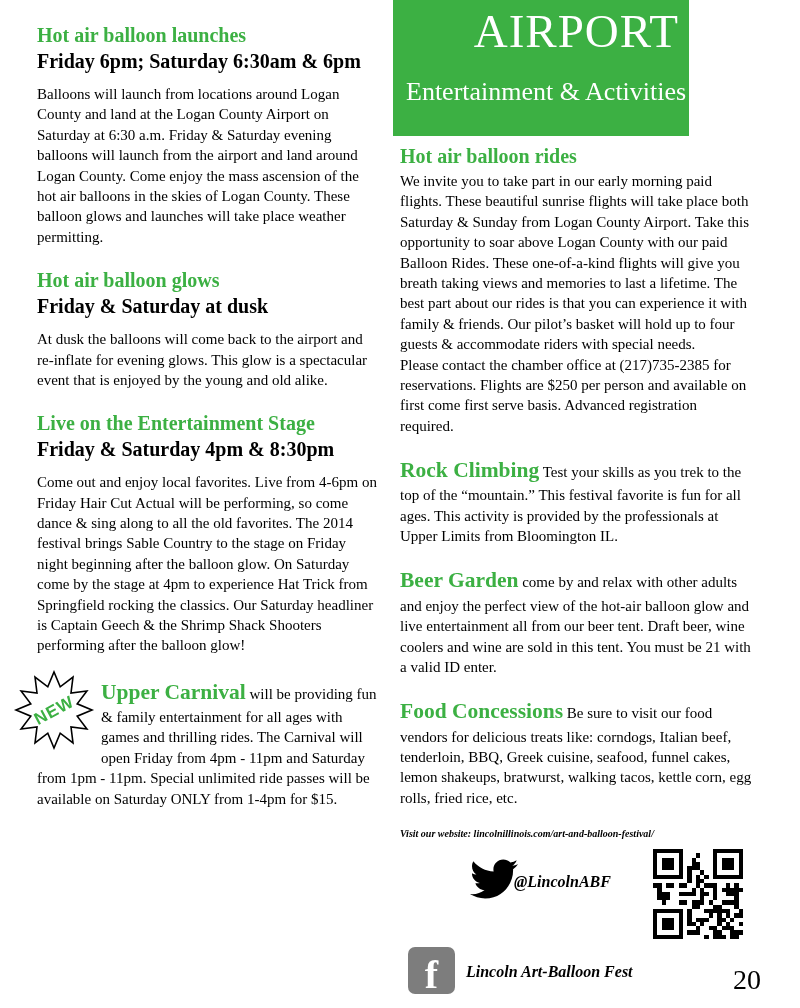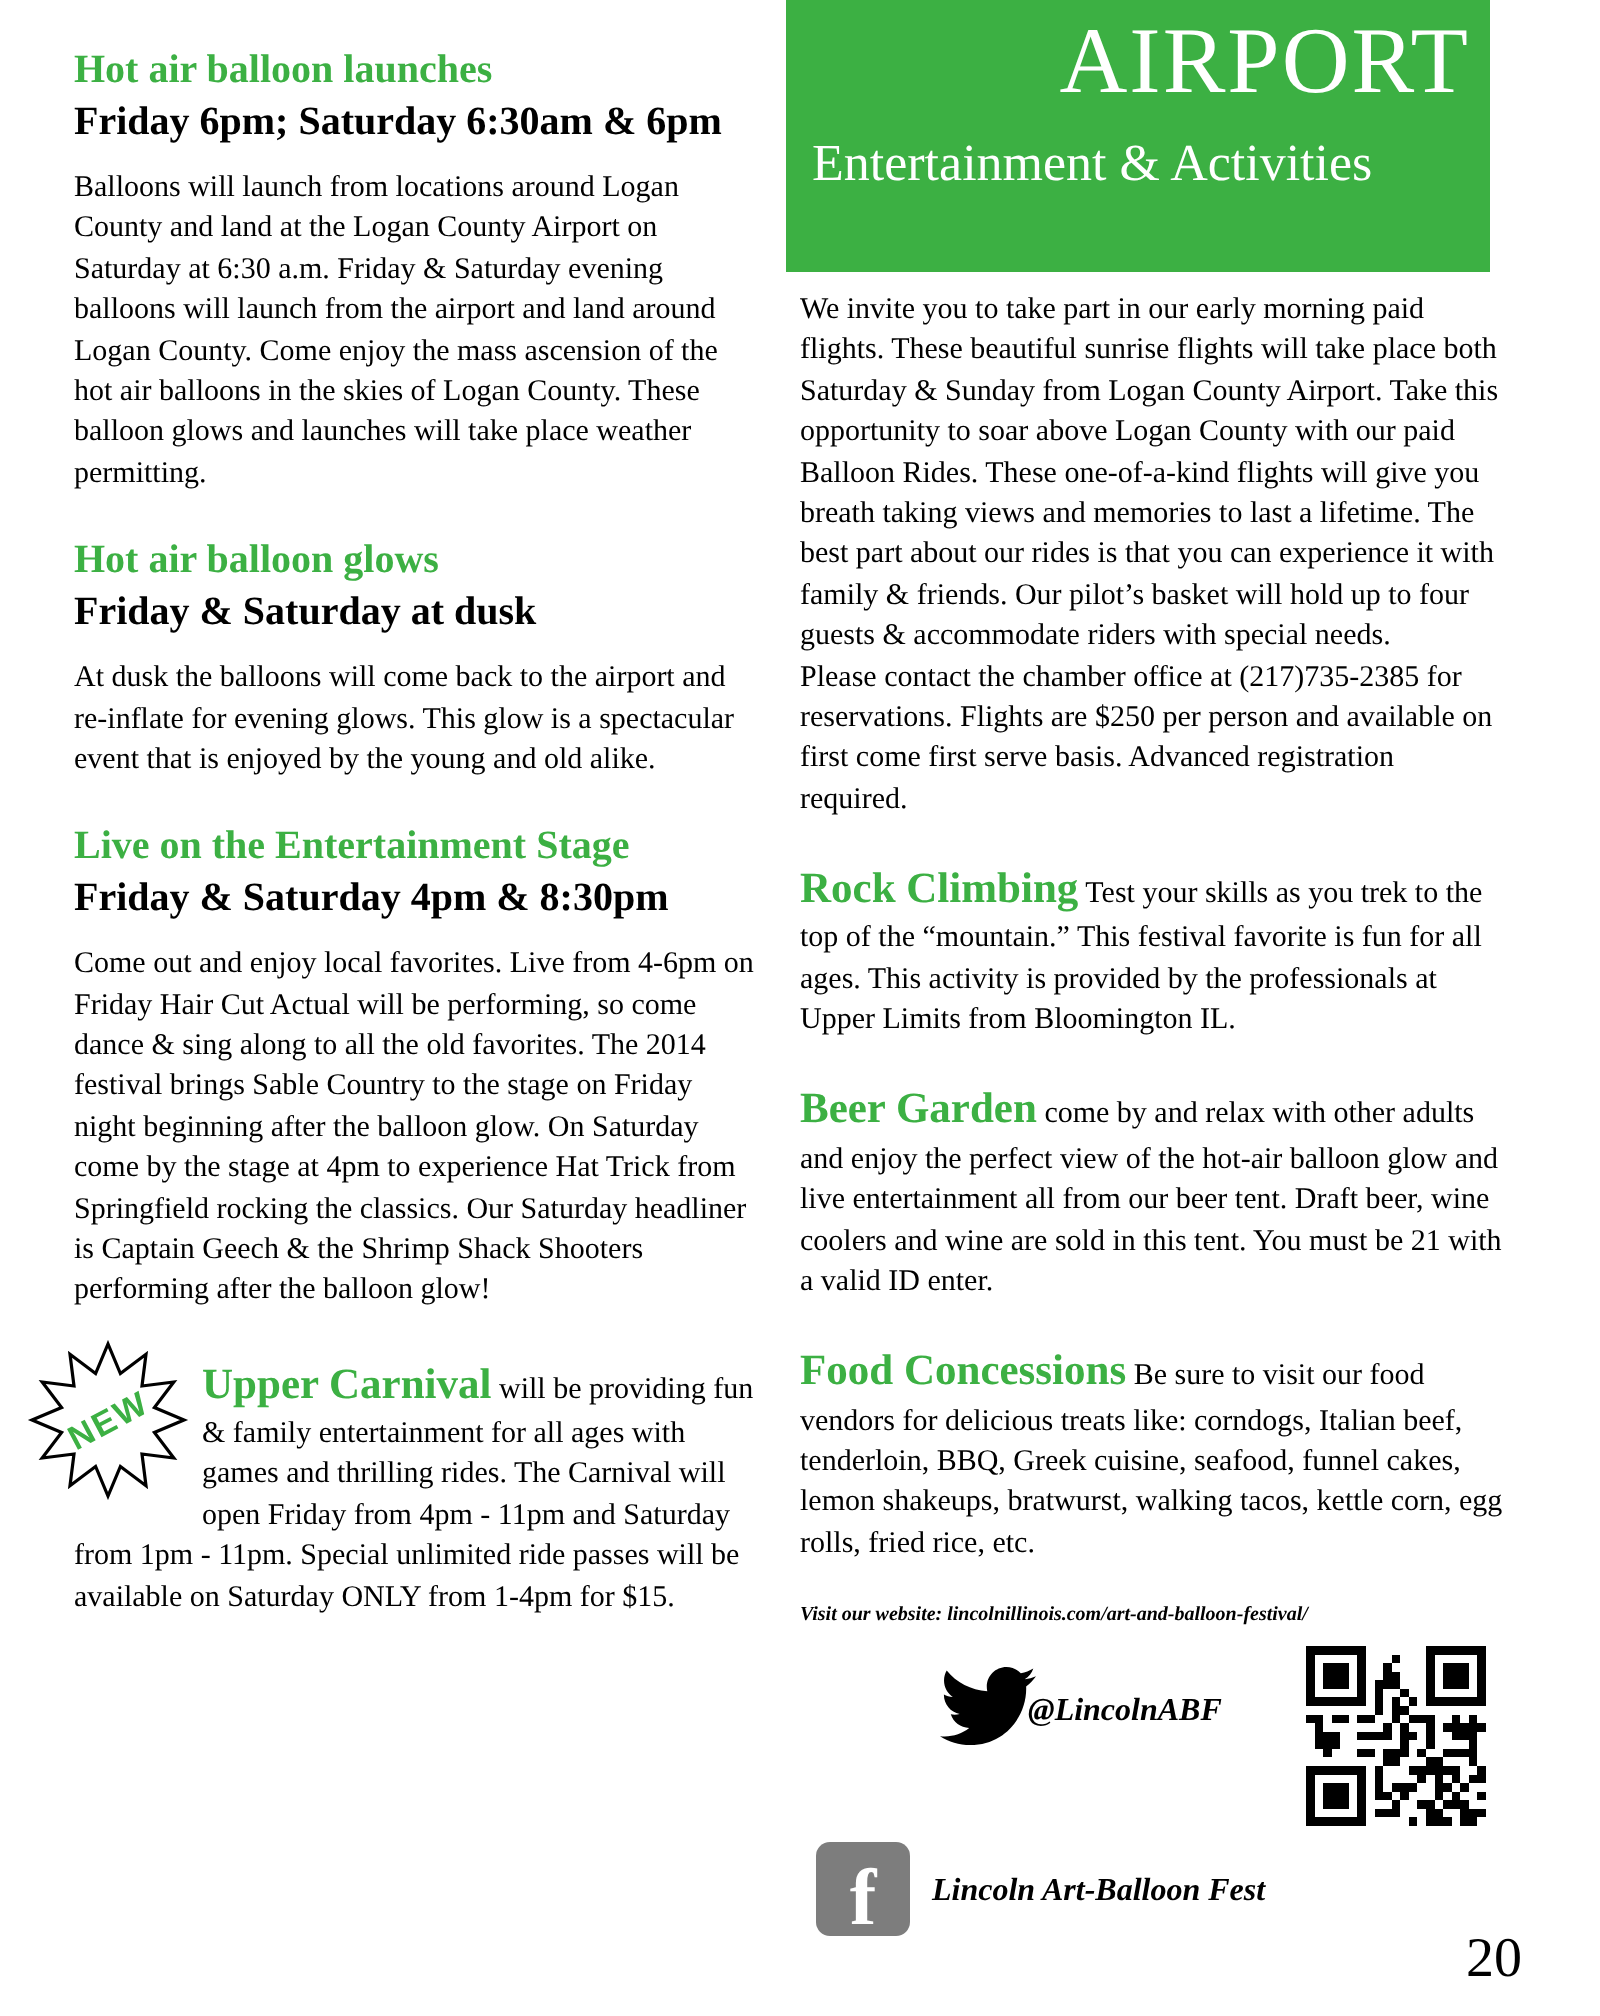--- a/index.html
+++ b/index.html
@@ -20,23 +20,23 @@
   .prewrap { white-space:pre-line; }
   .runin-title { color:var(--green); font-weight:bold; font-size:21.5px; }
   .clear { clear:both; }
 
   
   .starburst { float:left; width:82px; height:80px; margin:-8px 6px 2px -24px; }
   .new-text { fill:var(--green); font-family:"Liberation Sans", sans-serif; font-weight:bold; font-size:17px; letter-spacing:1px; }
 
   
   .col-right { position:absolute; left:393px; top:0; width:360px; }
-  .banner { background:var(--green); width:352px; height:136px; color:#fff; }
+  .banner { background:var(--green); width:296px; height:136px; color:#fff; }
   .banner-title { text-align:right; font-size:47px; letter-spacing:1px; padding:8px 10px 0 0; line-height:1.0; }
-  .banner-subtitle { font-size:26px; padding-left:13px; margin-top:12px; }
+  .banner-subtitle { font-size:26px; padding-left:13px; margin-top:22px; }
   .col-right .content { padding-left:7px; padding-top:9px; width:359px; }
   .col-right .sec { margin-bottom:20px; }
 
   .website { font-weight:bold; font-style:italic; font-size:10px; margin:16px 0 10px 0; }
 
   .social { position:relative; height:160px; }
   .twitter-icon { position:absolute; left:66px; top:6px; width:56px; height:48px; }
   .twitter-handle { position:absolute; left:114px; top:24px; font-weight:bold; font-style:italic; font-size:16px; }
   .qr { position:absolute; left:253px; top:0; width:90px; height:90px; }
   .qr svg { width:90px; height:90px; display:block; }
@@ -88,20 +88,21 @@
   <div class="col-right">
 
     <header class="banner">
       <div class="banner-title">AIRPORT</div>
       <div class="banner-subtitle">Entertainment &amp; Activities</div>
     </header>
 
     <div class="content">
 
       <section class="sec">
+        <h2 class="sec-title">Hot air balloon rides</h2>
         <p class="body prewrap">We invite you to take part in our early morning paid flights. These beautiful sunrise flights will take place both Saturday &amp; Sunday from Logan County Airport. Take this opportunity to soar above Logan County with our paid Balloon Rides. These one-of-a-kind flights will give you breath taking views and memories to last a lifetime. The best part about our rides is that you can experience it with family &amp; friends. Our pilot’s basket will hold up to four guests &amp; accommodate riders with special needs.
 Please contact the chamber office at (217)735-2385 for reservations. Flights are $250 per person and available on first come first serve basis. Advanced registration required.</p>
       </section>
 
       <section class="sec">
         <p class="body"><span class="runin-title">Rock Climbing</span><span>  Test your skills as you trek to the top of the “mountain.” This festival favorite is fun for all ages. This activity is provided by the professionals at Upper Limits from Bloomington IL.</span></p>
       </section>
 
       <section class="sec">
         <p class="body"><span class="runin-title">Beer Garden</span><span> come by and relax with other adults and enjoy the perfect view of the hot-air balloon glow and live entertainment all from our beer tent.  Draft beer, wine coolers and wine are sold in this tent. You must be 21 with a valid ID enter.</span></p>

